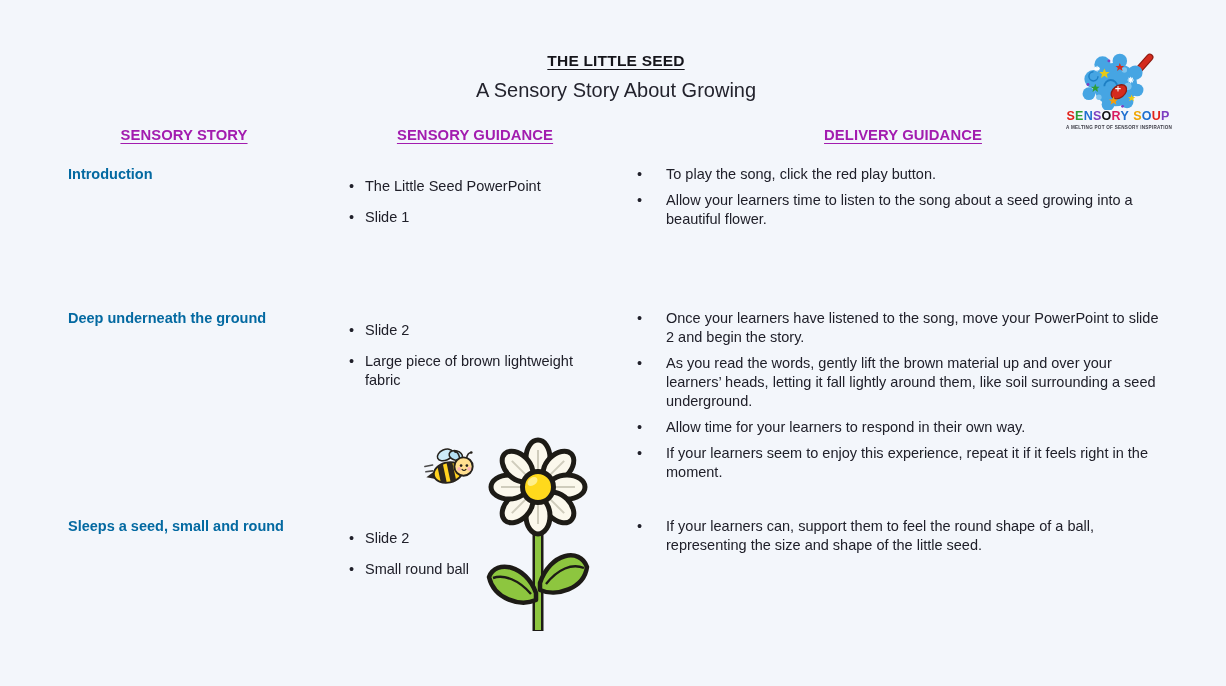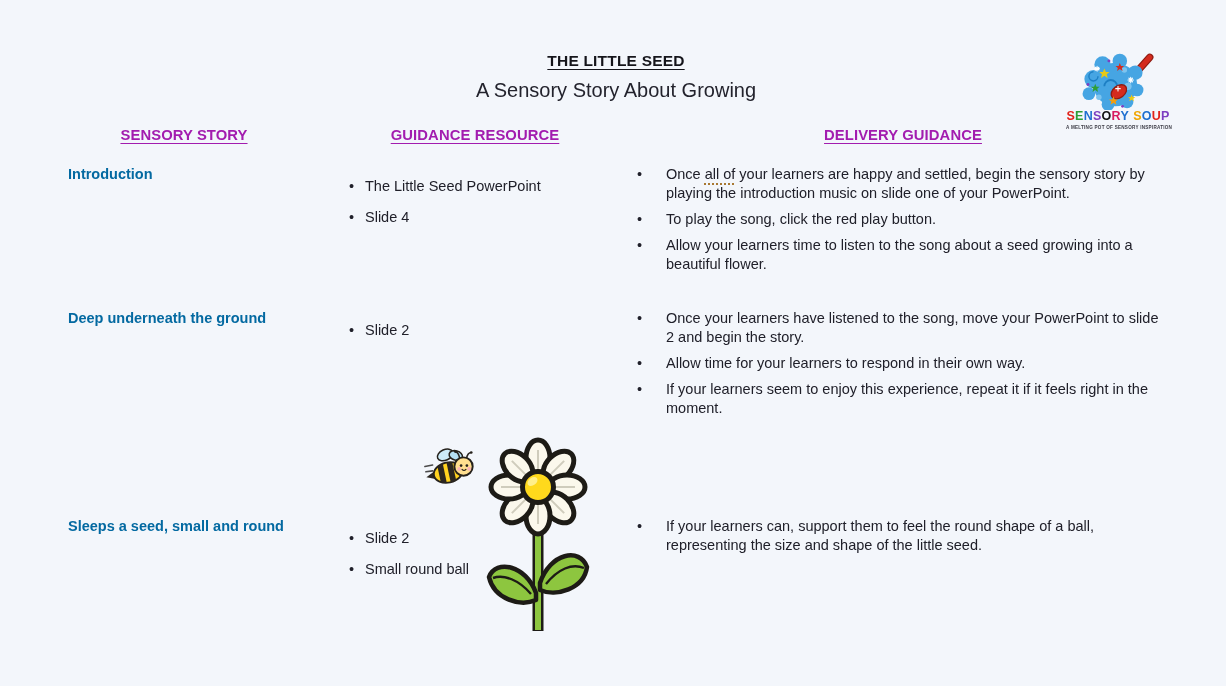--- a/index.html
+++ b/index.html
@@ -122,50 +122,51 @@
       <span class="sp"></span>
       <span style="color: rgb(240, 165, 0);">S</span>
       <span style="color: rgb(31, 111, 208);">O</span>
       <span style="color: rgb(226, 35, 26);">U</span>
       <span style="color: rgb(125, 63, 193);">P</span>
     </div>
   <div class="logo-tagline">A MELTING POT OF SENSORY INSPIRATION</div>
 </div>
 
 <div id="hdr-story" class="col-header">SENSORY STORY</div>
-<div id="hdr-resource" class="col-header">GUIDANCE RESOURCE</div>
+<div id="hdr-resource" class="col-header">SENSORY GUIDANCE</div>
 <div id="hdr-guidance" class="col-header">DELIVERY GUIDANCE</div>
 
 <div id="rows">
     <div class="row" style="top: 165px;">
       <div class="cell cell-story">Introduction</div>
       <div class="cell cell-resource">
         <ul>
           <li>The Little Seed PowerPoint</li>
-          <li>Slide 4</li>
+          <li>Slide 1</li>
         </ul>
       </div>
       <div class="cell cell-guidance">
         <ul>
-          <li><span>Once </span><span class="squiggle">all of</span><span> your learners are happy and settled, begin the sensory story by playing the introduction music on slide one of your PowerPoint.</span></li>
           <li>To play the song, click the red play button.</li>
           <li>Allow your learners time to listen to the song about a seed growing into a beautiful flower.</li>
         </ul>
       </div>
     </div>
     <div class="row" style="top: 309px;">
       <div class="cell cell-story">Deep underneath the ground</div>
       <div class="cell cell-resource">
         <ul>
           <li>Slide 2</li>
+          <li>Large piece of brown lightweight fabric</li>
         </ul>
       </div>
       <div class="cell cell-guidance">
         <ul>
           <li>Once your learners have listened to the song, move your PowerPoint to slide 2 and begin the story.</li>
+          <li>As you read the words, gently lift the brown material up and over your learners’ heads, letting it fall lightly around them, like soil surrounding a seed underground.</li>
           <li>Allow time for your learners to respond in their own way.</li>
           <li>If your learners seem to enjoy this experience, repeat it if it feels right in the moment.</li>
         </ul>
       </div>
     </div>
     <div class="row" style="top: 517px;">
       <div class="cell cell-story">Sleeps a seed, small and round</div>
       <div class="cell cell-resource">
         <ul>
           <li>Slide 2</li>

